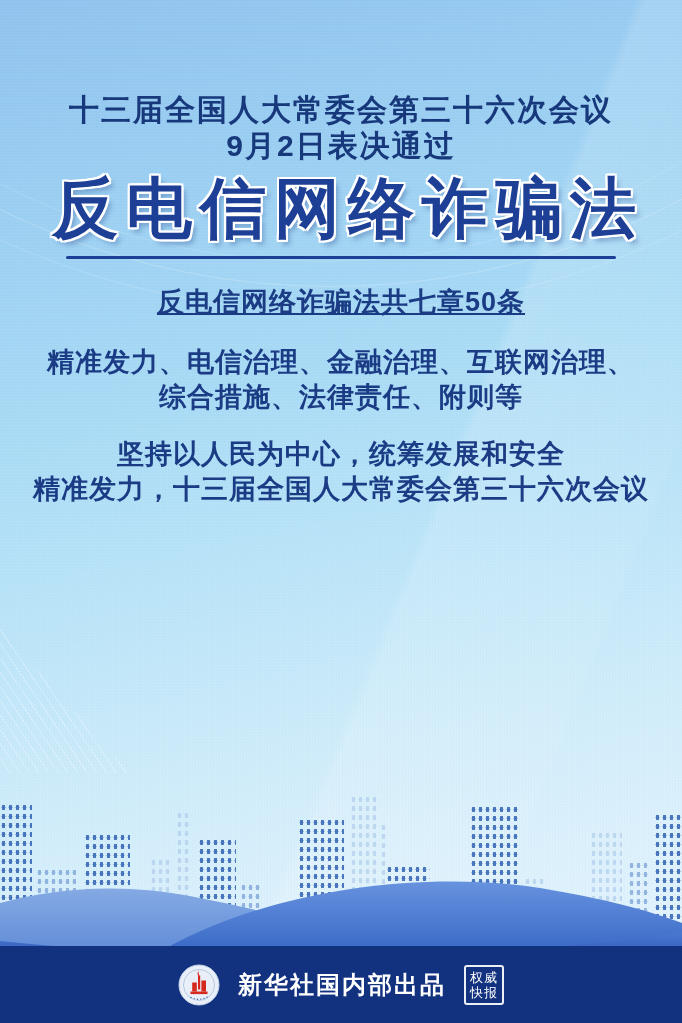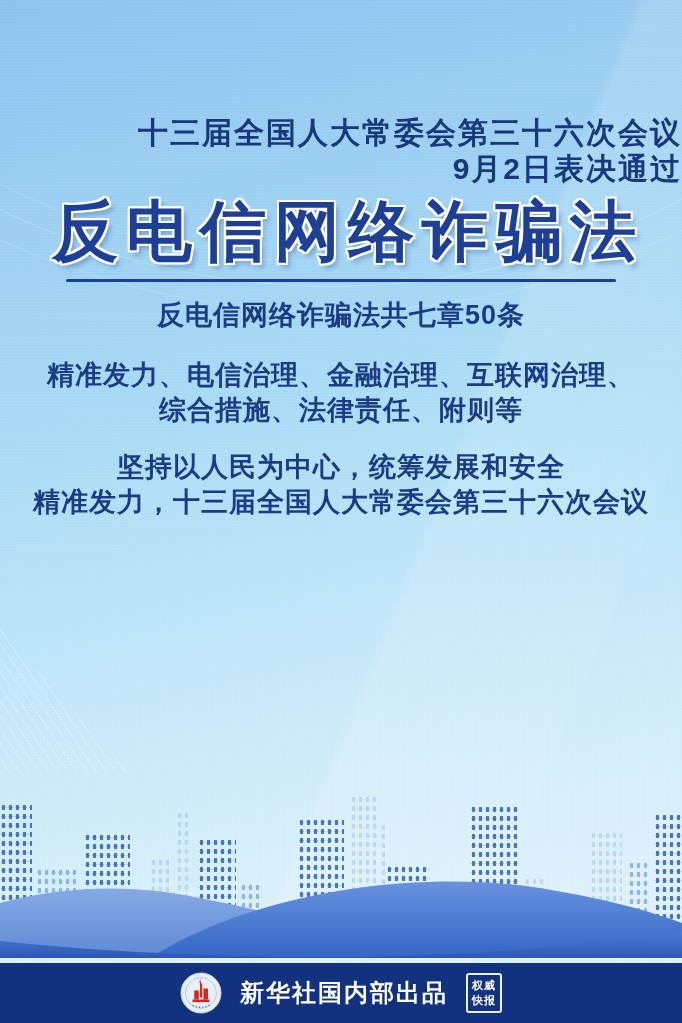--- a/index.html
+++ b/index.html
@@ -30,65 +30,65 @@
     background:linear-gradient(112deg,transparent 58%,rgba(255,255,255,.14) 59%,rgba(255,255,255,.07) 78%,transparent 79%);
   }
   .streaks{
     position:absolute;left:0;bottom:250px;width:130px;height:170px;pointer-events:none;opacity:.55;
     background:repeating-linear-gradient(56deg,rgba(255,255,255,.55) 0 1px,transparent 1px 8px);
     clip-path:polygon(0 100%,0 15%,100% 100%);
   }
 
   .content{position:absolute;left:0;top:0;width:100%;text-align:center;z-index:3;}
   .kicker{
-    padding-top:115px;
-    color:#17387b;font-weight:700;font-size:30px;line-height:36px;letter-spacing:2px;text-align:right;
+    padding-top:92px;
+    color:#17387b;font-weight:700;font-size:30px;line-height:36px;letter-spacing:2px;
   }
   .kicker .line{white-space:nowrap;}
   .big-title{
     margin-top:6px;
     font-size:66px;line-height:76px;font-weight:900;letter-spacing:8px;
     color:#1d3f95;white-space:nowrap;
     text-shadow:
       -2px -2px 0 #fff, 2px -2px 0 #fff,-2px 2px 0 #fff,2px 2px 0 #fff,
       0 -2px 0 #fff,0 2px 0 #fff,-2px 0 0 #fff,2px 0 0 #fff,
       4px 5px 5px rgba(35,70,140,.35);
     margin-left: 14px;
   }
   .title-rule{
     width:550px;height:3px;margin:10px auto 0;
     background:#1d4096;border-radius:2px;
   }
   .fact{color:#1b3c85;font-weight:700;font-size:27px;line-height:34px;letter-spacing:1px;white-space:nowrap;}
   .fact.date{margin-top:22px;}
-  .fact.overview{margin-top:16px;}
+  .fact.overview{margin-top:26px;text-decoration:underline;}
   .fact-block{margin-top:26px;color:#1b3c85;font-weight:700;font-size:27px;line-height:35px;letter-spacing:1px;}
   .fact-block .line{white-space:nowrap;}
   .fact-block.principles{margin-top:22px;text-align:center;}
 
   
   #skyline{position:absolute;left:0;right:0;bottom:70px;height:165px;z-index:1;}
   #skyline .building{position:absolute;bottom:0;}
 
   
   #waves{position:absolute;left:0;bottom:65px;width:682px;height:105px;z-index:2;display:block;}
 
   
   .footer{
-    position:absolute;left:0;right:0;bottom:0;height:60px;z-index:4;
+    position:absolute;left:0;right:0;bottom:0;height:77px;z-index:4;
     background:#12327f;
     display:flex;align-items:center;justify-content:center;gap:18px;
   }
   .logo-wrap{width:42px;height:42px;flex:0 0 auto;}
   .producer{
     color:#fff;font-weight:700;font-size:24px;letter-spacing:2px;white-space:nowrap;
   }
   .badge{
     border:2px solid rgba(255,255,255,.92);border-radius:3px;
-    color:#fff;font-weight:700;font-size:11px;line-height:15px;
+    color:#fff;font-weight:400;font-size:13px;line-height:15px;
     padding:3px 4px;text-align:center;letter-spacing:1px;
   }
 </style>
 </head>
 <body>
 
 <div id="poster">
 
   <div class="arc a1"></div>
   <div class="arc a2"></div>

